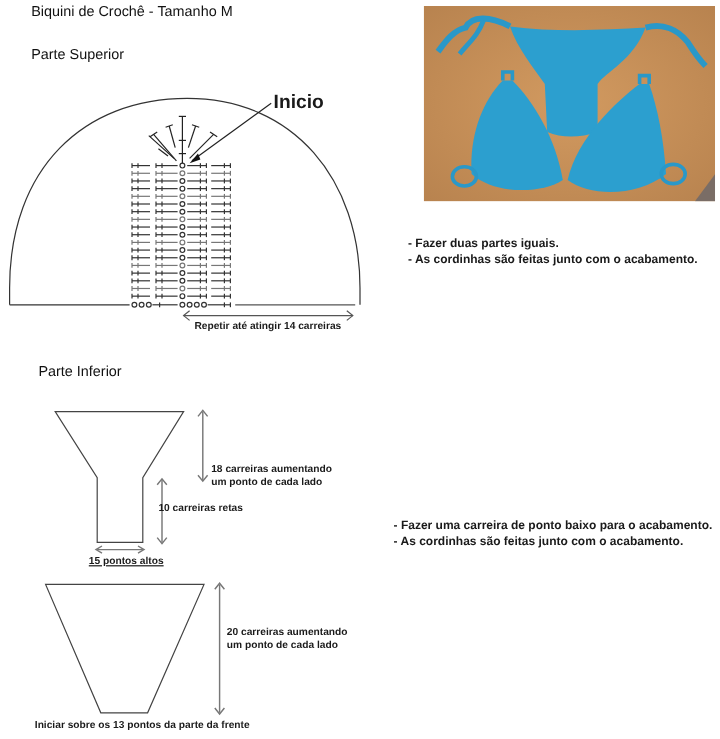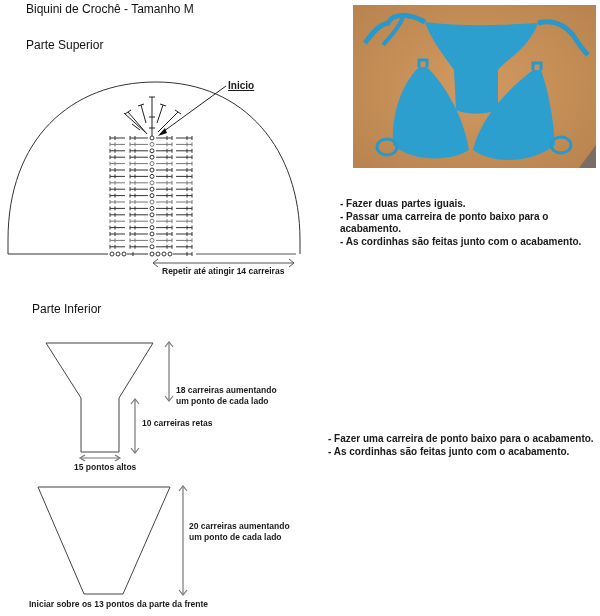--- a/index.html
+++ b/index.html
@@ -357,21 +357,21 @@
   </g>
 
   <polygon points="38,487 170,487 123,594 84,594" fill="none" stroke="#444" stroke-width="1"></polygon>
   <g stroke="#777" stroke-width="1.2" fill="none">
     <line x1="183" y1="487" x2="183" y2="594"></line>
     <polyline points="179,491 183,486 187,491"></polyline>
     <polyline points="179,590 183,595 187,590"></polyline>
   </g>
 </svg>
 
-<div class="abs lbl" style="left:228px; top:80px; font-size:10px;text-decoration:underline;">Inicio</div>
+<div class="abs lbl" style="left:228px; top:80px; font-size:16px;">Inicio</div>
 <div class="abs lbl" style="left:162px; top:266px;">Repetir até atingir 14 carreiras</div>
 
 <div class="abs photo">
   <svg width="243" height="163" viewBox="0 0 243 163">
     <defs>
       <radialGradient id="wood" cx="50%" cy="50%" r="70%">
         <stop offset="0%" stop-color="#d29a60"></stop>
         <stop offset="100%" stop-color="#b8834f"></stop>
       </radialGradient>
     </defs>
@@ -388,32 +388,31 @@
     <path d="M 180 65 C 160 80, 128 110, 120 145 C 140 160, 180 158, 202 140 C 200 110, 195 85, 188 65 Z" fill="#2c9fcf"></path>
     <path d="M 66 62 L 66 55 L 74 55 L 74 62" stroke="#2a98c8" stroke-width="3" fill="none"></path>
     <path d="M 180 65 L 180 58 L 188 58 L 188 65" stroke="#2a98c8" stroke-width="3" fill="none"></path>
     <ellipse cx="34" cy="142" rx="10" ry="8" stroke="#2a98c8" stroke-width="3" fill="none"></ellipse>
     <ellipse cx="208" cy="140" rx="10" ry="8" stroke="#2a98c8" stroke-width="3" fill="none"></ellipse>
   </svg>
 </div>
 
 <div class="abs note" style="left:340px; top:198px; width:250px;">
   <div>- Fazer duas partes iguais.</div>
-  <div>- Passar uma carreira de ponto baixo para o acabamento.</div>
   <div>- As cordinhas são feitas junto com o acabamento.</div>
 </div>
 
 <div class="abs h2" style="left:32px; top:302px;">Parte Inferior</div>
 
 <div class="abs lbl" style="left:176px; top:361px;margin-top:24px;">
   <div>18 carreiras aumentando</div>
   <div>um ponto de cada lado</div>
 </div>
-<div class="abs lbl" style="left:142px; top:418px;">10 carreiras retas</div>
-<div class="abs lbl" style="left:74px; top:462px;">15 pontos altos</div>
+<div class="abs lbl" style="left:132px; top:418px;">10 carreiras retas</div>
+<div class="abs lbl" style="left:74px; top:462px;text-decoration:underline;">15 pontos altos</div>
 
 <div class="abs lbl" style="left:189px; top:521px;">
   <div>20 carreiras aumentando</div>
   <div>um ponto de cada lado</div>
 </div>
 <div class="abs lbl" style="left:29px; top:599px;">Iniciar sobre os 13 pontos da parte da frente</div>
 
 <div class="abs note" style="left:328px; top:433px; width:270px;">
   <div>- Fazer uma carreira de ponto baixo para o acabamento.</div>
   <div>- As cordinhas são feitas junto com o acabamento.</div>

